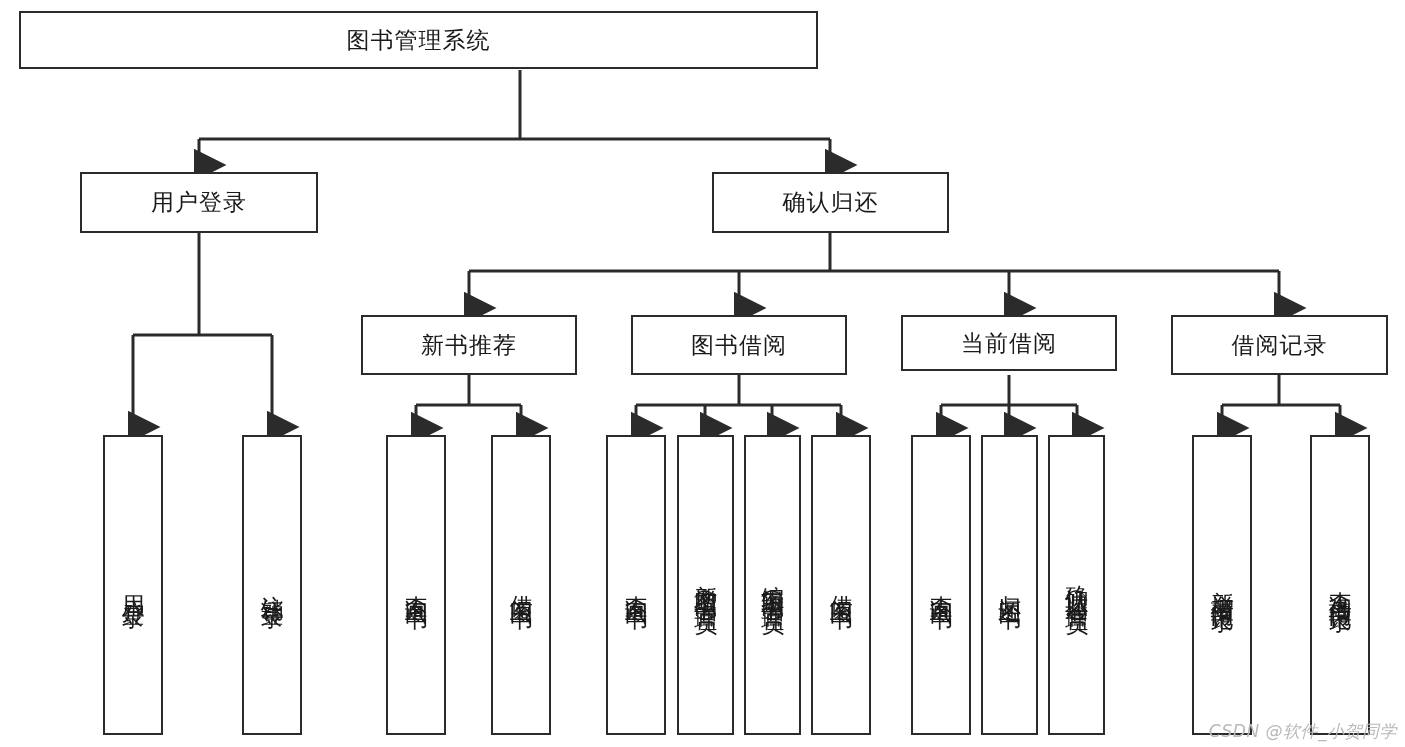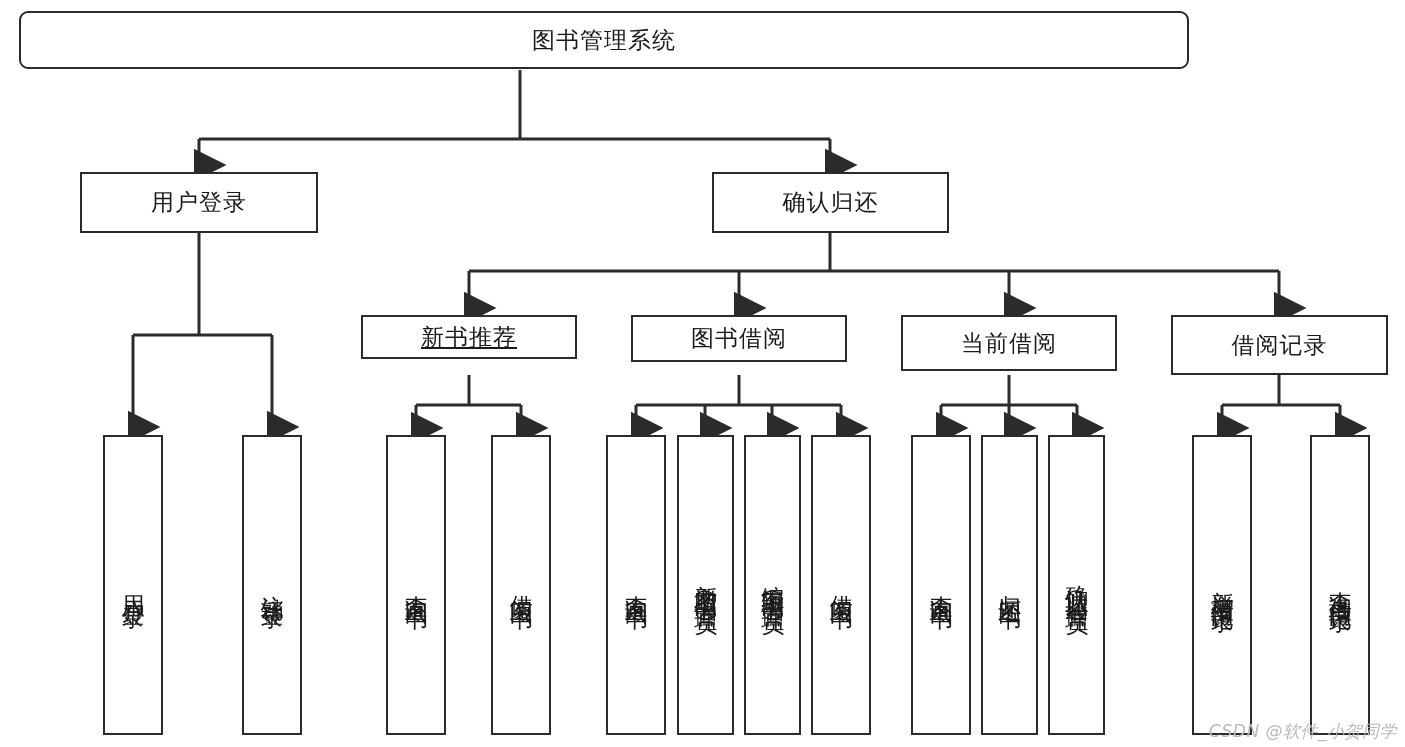--- a/index.html
+++ b/index.html
@@ -115,37 +115,37 @@
       <path d="M 1009 405 L 1009 428" marker-end="url(#arrow)"></path>
       <path d="M 1077 405 L 1077 428" marker-end="url(#arrow)"></path>
 
       <path d="M 1279 375 L 1279 405"></path>
       <path d="M 1222 405 L 1340 405"></path>
       <path d="M 1222 405 L 1222 428" marker-end="url(#arrow)"></path>
       <path d="M 1340 405 L 1340 428" marker-end="url(#arrow)"></path>
     </g>
   </svg>
 
-  <div class="node horizontal" style="left:19px; top:11px; width:1170px; height:58px;border-radius:9px;">
+  <div class="node horizontal" style="left:19px; top:11px; width:799px; height:58px;">
     <span class="htext">图书管理系统</span>
   </div>
 
   <div class="node horizontal" style="left:80px; top:172px; width:238px; height:61px;">
     <span class="htext">用户登录</span>
   </div>
 
   <div class="node horizontal" style="left:712px; top:172px; width:237px; height:61px;">
     <span class="htext">确认归还</span>
   </div>
 
-  <div class="node horizontal" style="left:361px; top:315px; width:216px; height:44px;text-decoration:underline;">
+  <div class="node horizontal" style="left:361px; top:315px; width:216px; height:60px;">
     <span class="htext">新书推荐</span>
   </div>
 
-  <div class="node horizontal" style="left:631px; top:315px; width:216px; height:47px;">
+  <div class="node horizontal" style="left:631px; top:315px; width:216px; height:60px;">
     <span class="htext">图书借阅</span>
   </div>
 
   <div class="node horizontal" style="left:901px; top:315px; width:216px; height:56px;">
     <span class="htext">当前借阅</span>
   </div>
 
   <div class="node horizontal" style="left:1171px; top:315px; width:217px; height:60px;">
     <span class="htext">借阅记录</span>
   </div>

